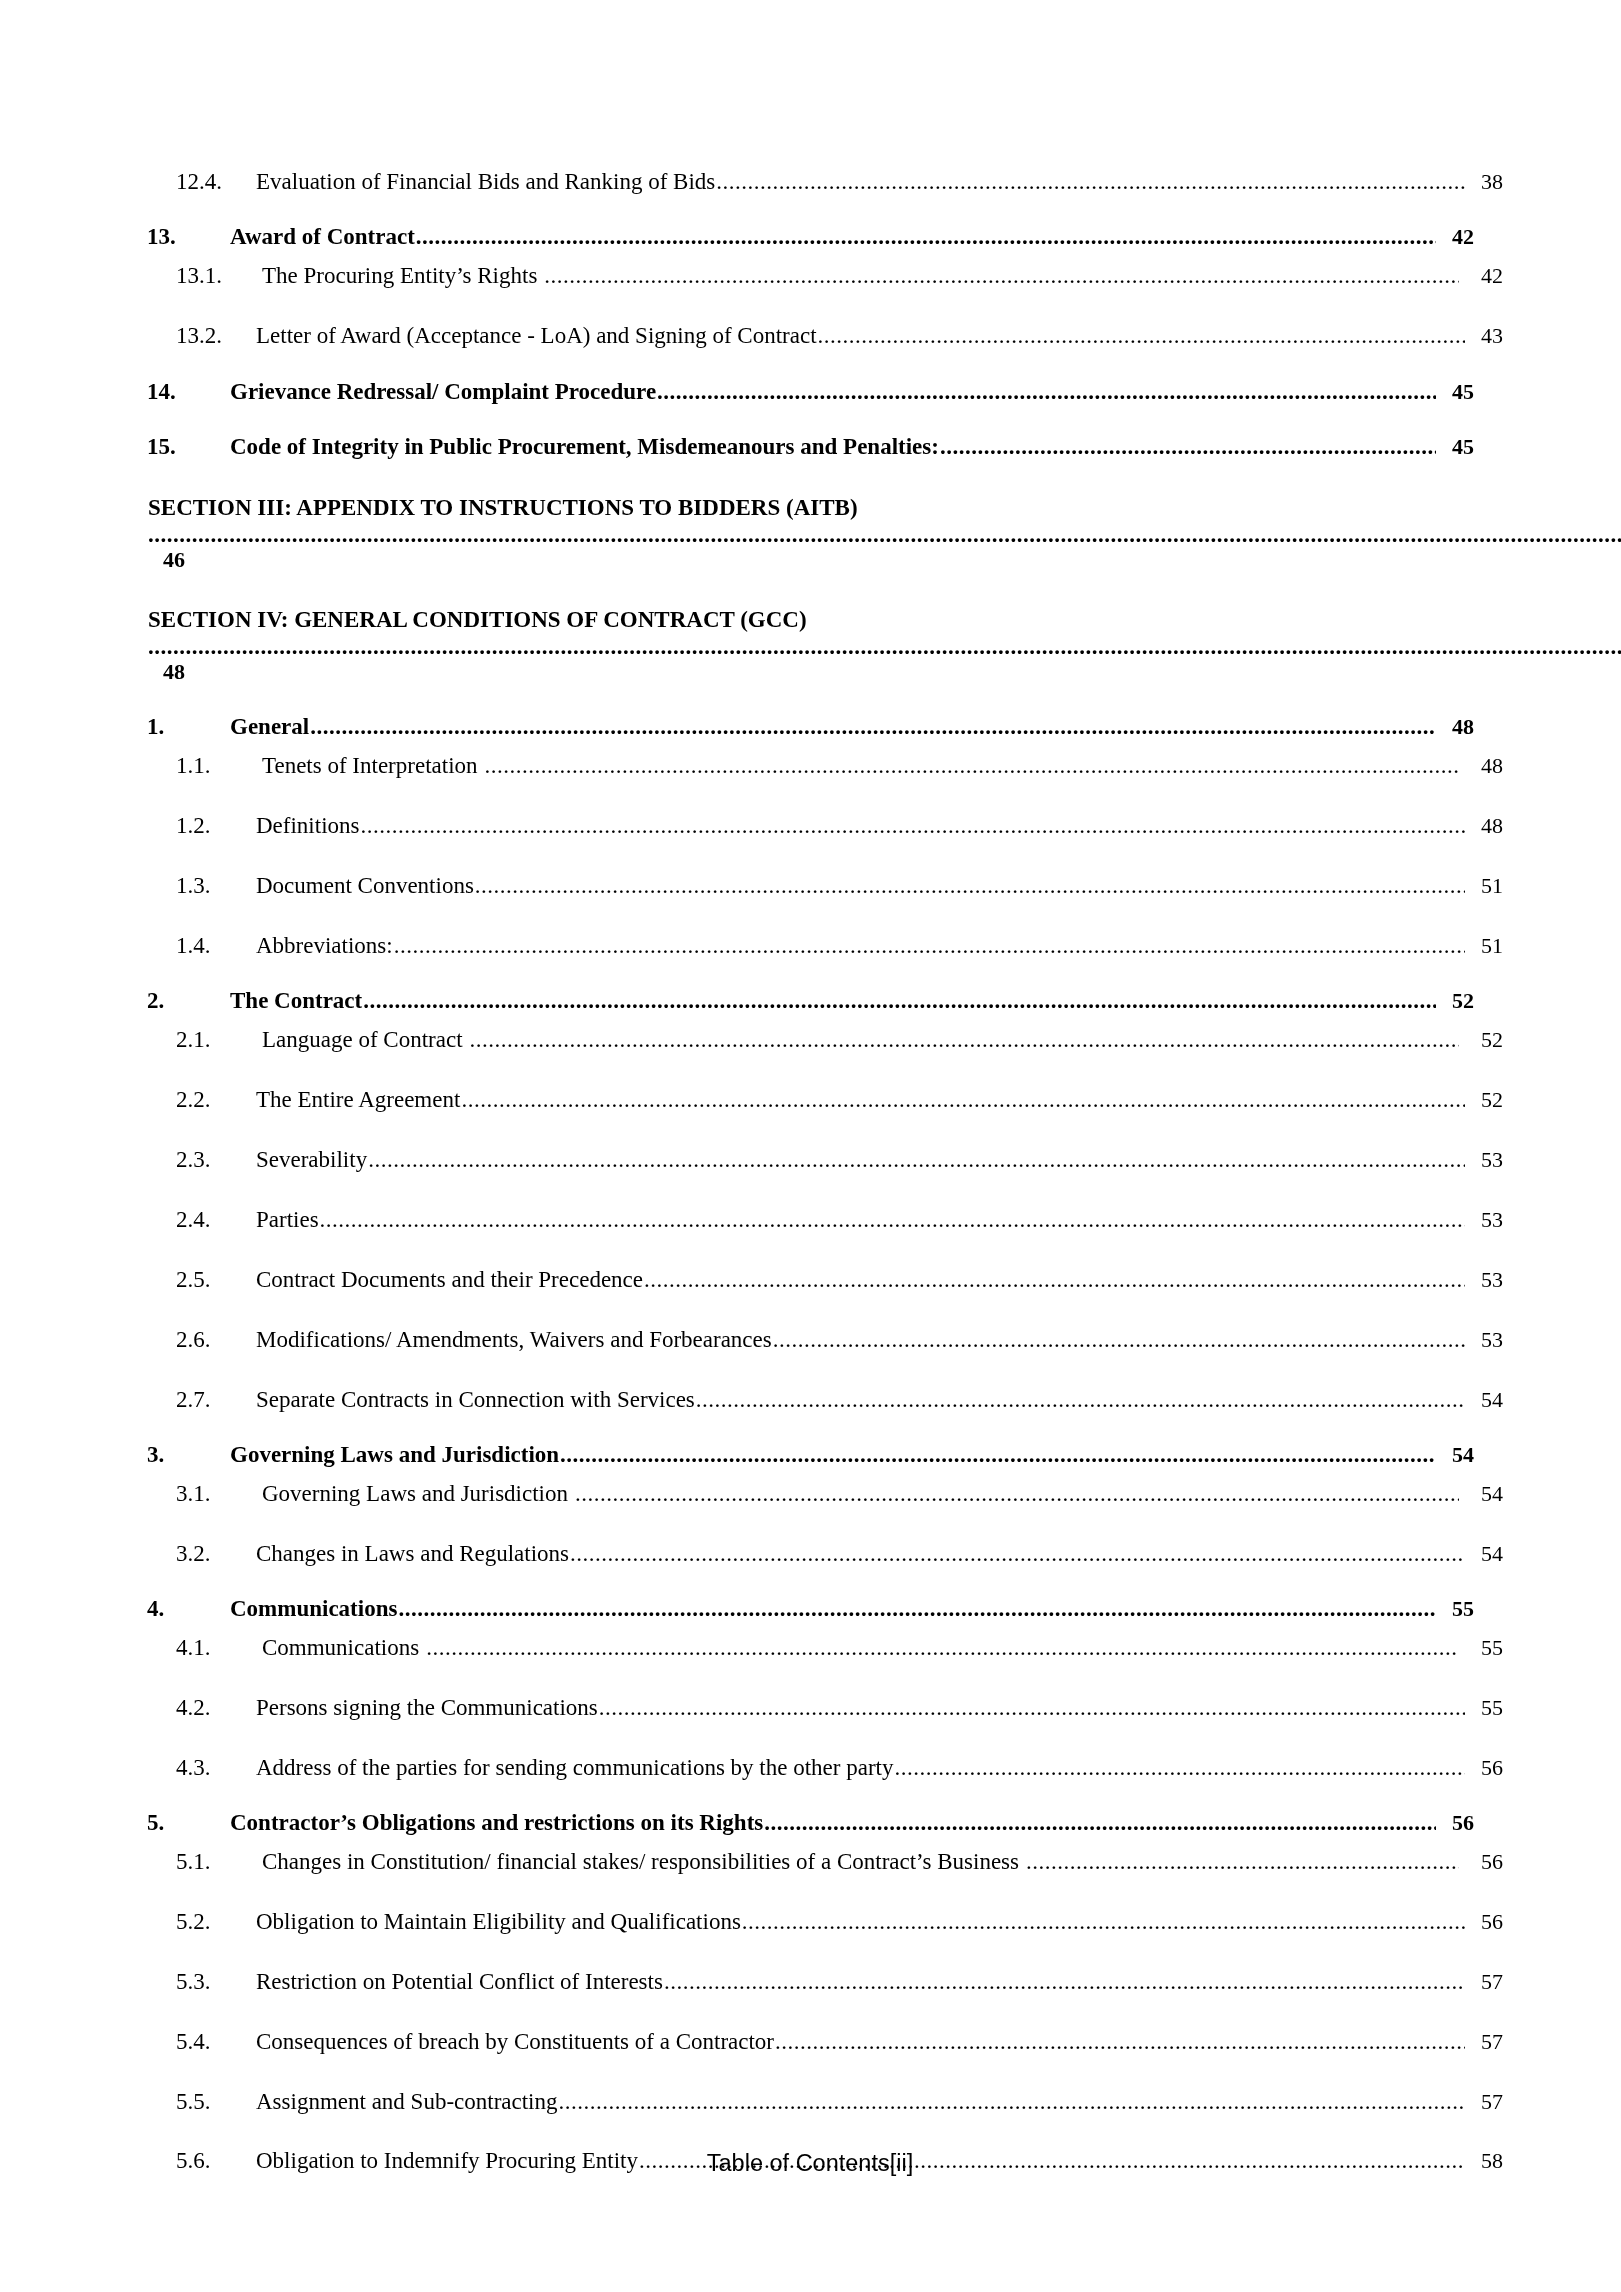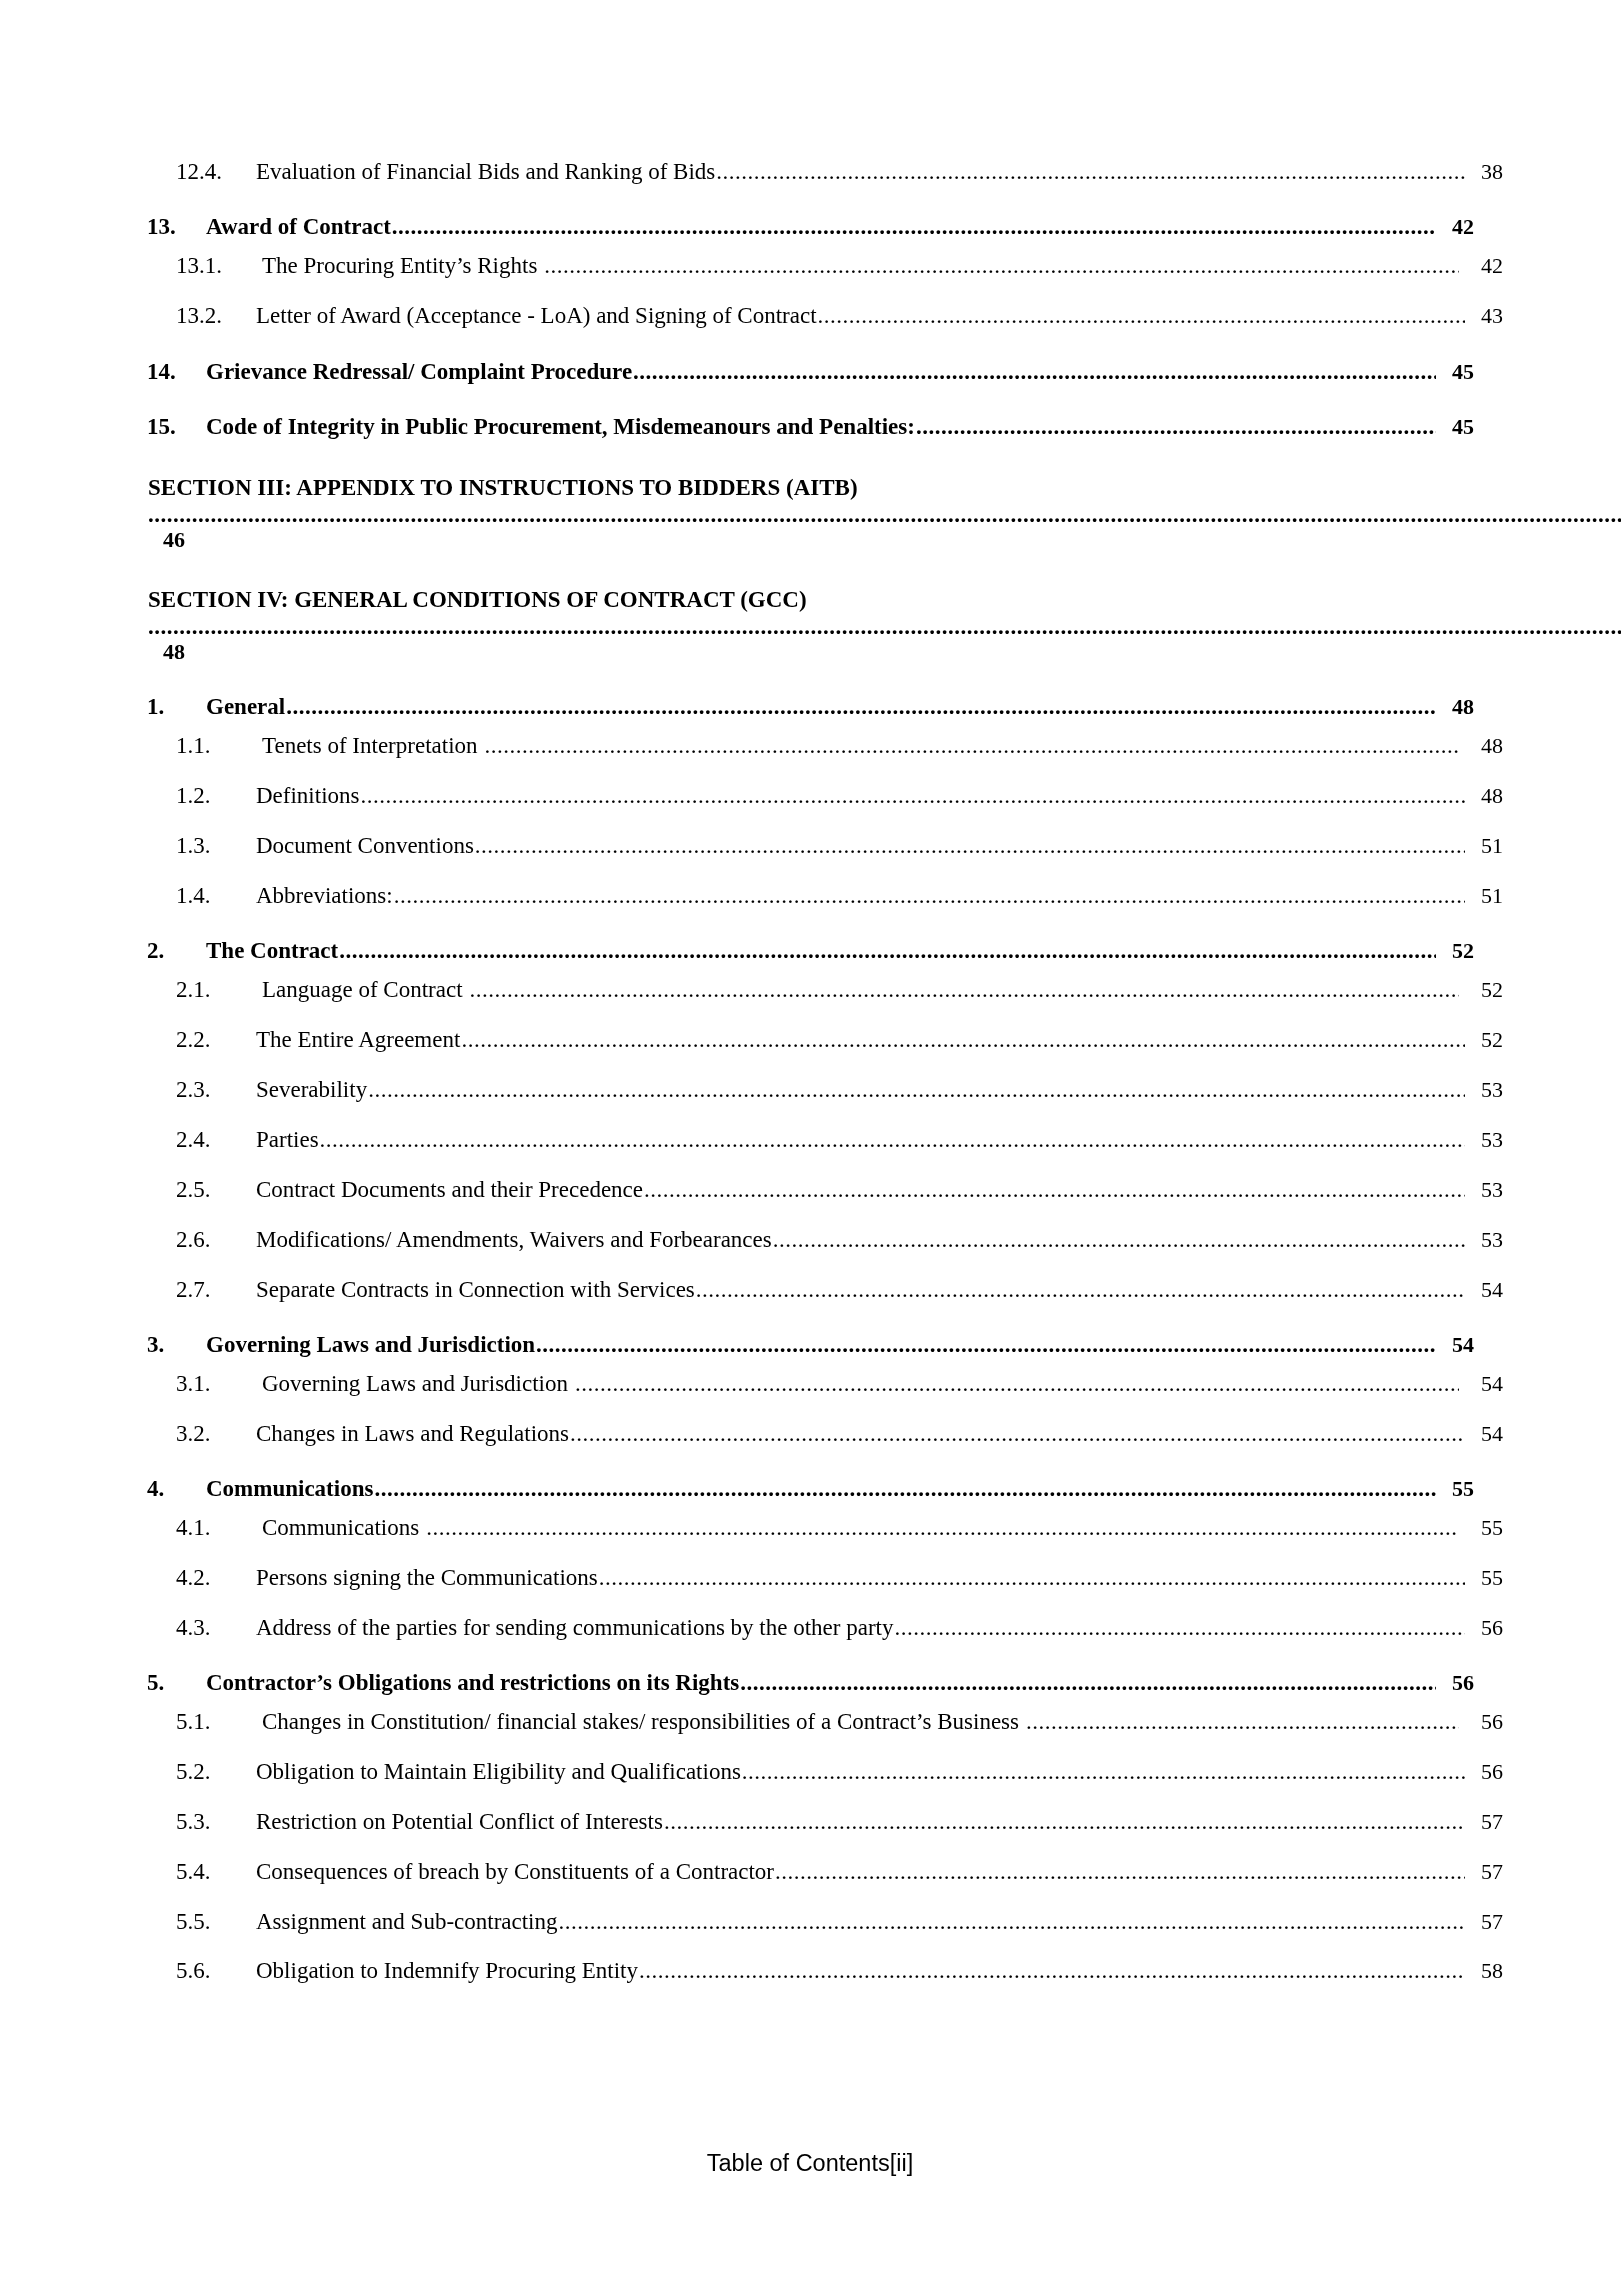--- a/index.html
+++ b/index.html
@@ -37,25 +37,26 @@
     margin-top: 25.5px;
     margin-bottom: 0;
   }
   .lvl1 .num {
     width: 59px;
     flex: 0 0 59px;
     display: inline-block;
   }
   .lvl1 .title {
     flex: 0 0 auto;
+    margin-left: 24px;
   }
   
   .lvl2 {
     font-weight: normal;
-    margin-top: 20px;
+    margin-top: 30px;
     margin-left: 29px;
   }
   .lvl2 .num {
     width: 80px;
     flex: 0 0 80px;
     display: inline-block;
   }
   .lvl2 .title {
     flex: 0 0 auto;
   }

